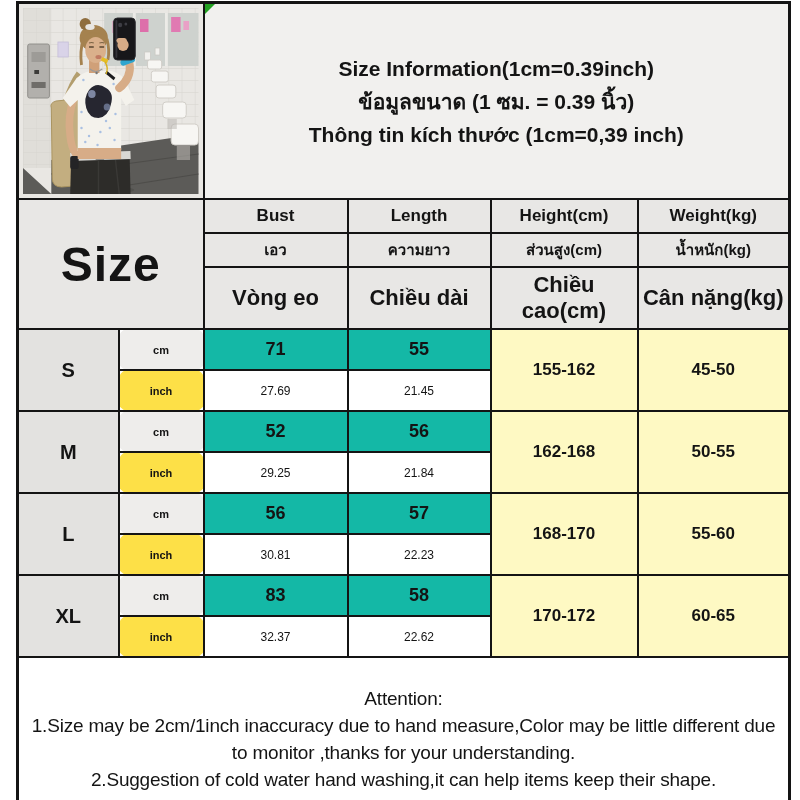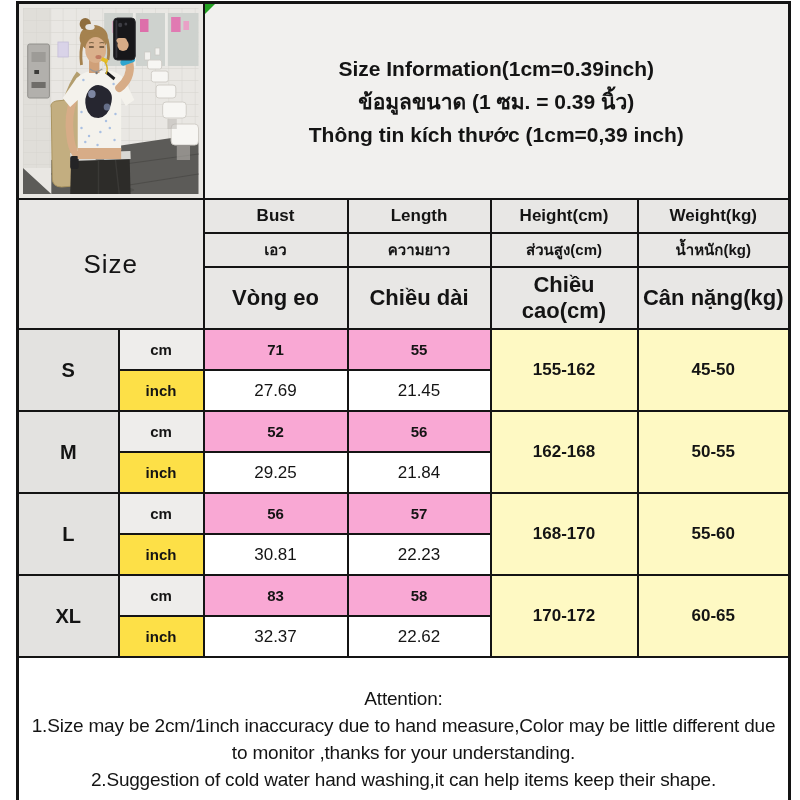--- a/index.html
+++ b/index.html
@@ -36,32 +36,32 @@
 
   td.title-cell { background: #f1f0ee; position: relative; }
   .title-line { font-weight: bold; font-size: 21px; line-height: 33px; white-space: nowrap; }
   .corner-tri {
     position: absolute; top: 0; left: 0;
     width: 0; height: 0;
     border-top: 10px solid #22a021;
     border-right: 10px solid transparent;
   }
 
-  td.corner-size { background: #e8e7e5; font-weight: normal; font-size: 26px; letter-spacing: 1px; }
+  td.corner-size { background: #e8e7e5; font-weight: bold; font-size: 48px; letter-spacing: 1px; }
   td.hdr { background: #e8e7e5; font-weight: bold; }
   td.hdr-en { font-size: 17px; margin-top: 6px; }
   td.hdr-th { font-size: 15px; }
   td.hdr-vi { font-size: 22px; }
 
   td.size-label { background: #e3e2e0; font-weight: bold; font-size: 20px; }
-  td.unit { font-weight: bold; font-size: 15px; }
+  td.unit { font-weight: bold; font-size: 11px; border-radius: 9px; }
   td.unit-cm { background: #eeedeb; }
   td.unit-in { background: #fde047; }
-  td.val-cm { background: #f9a8d4; font-weight: bold; font-size: 15px; }
-  td.val-in { background: #ffffff; font-weight: normal; font-size: 17px; }
+  td.val-cm { background: #14b8a6; font-weight: bold; font-size: 18px; }
+  td.val-in { background: #ffffff; font-weight: normal; font-size: 12px; }
   td.range  { background: #fef9c3; font-weight: bold; font-size: 17px; }
 
   td.attention-cell {
     background: #ffffff;
     text-align: left;
     vertical-align: top;
     padding: 5px 8px 0 5px;
     font-size: 19px;
     line-height: 27px;
     letter-spacing: -0.2px;

